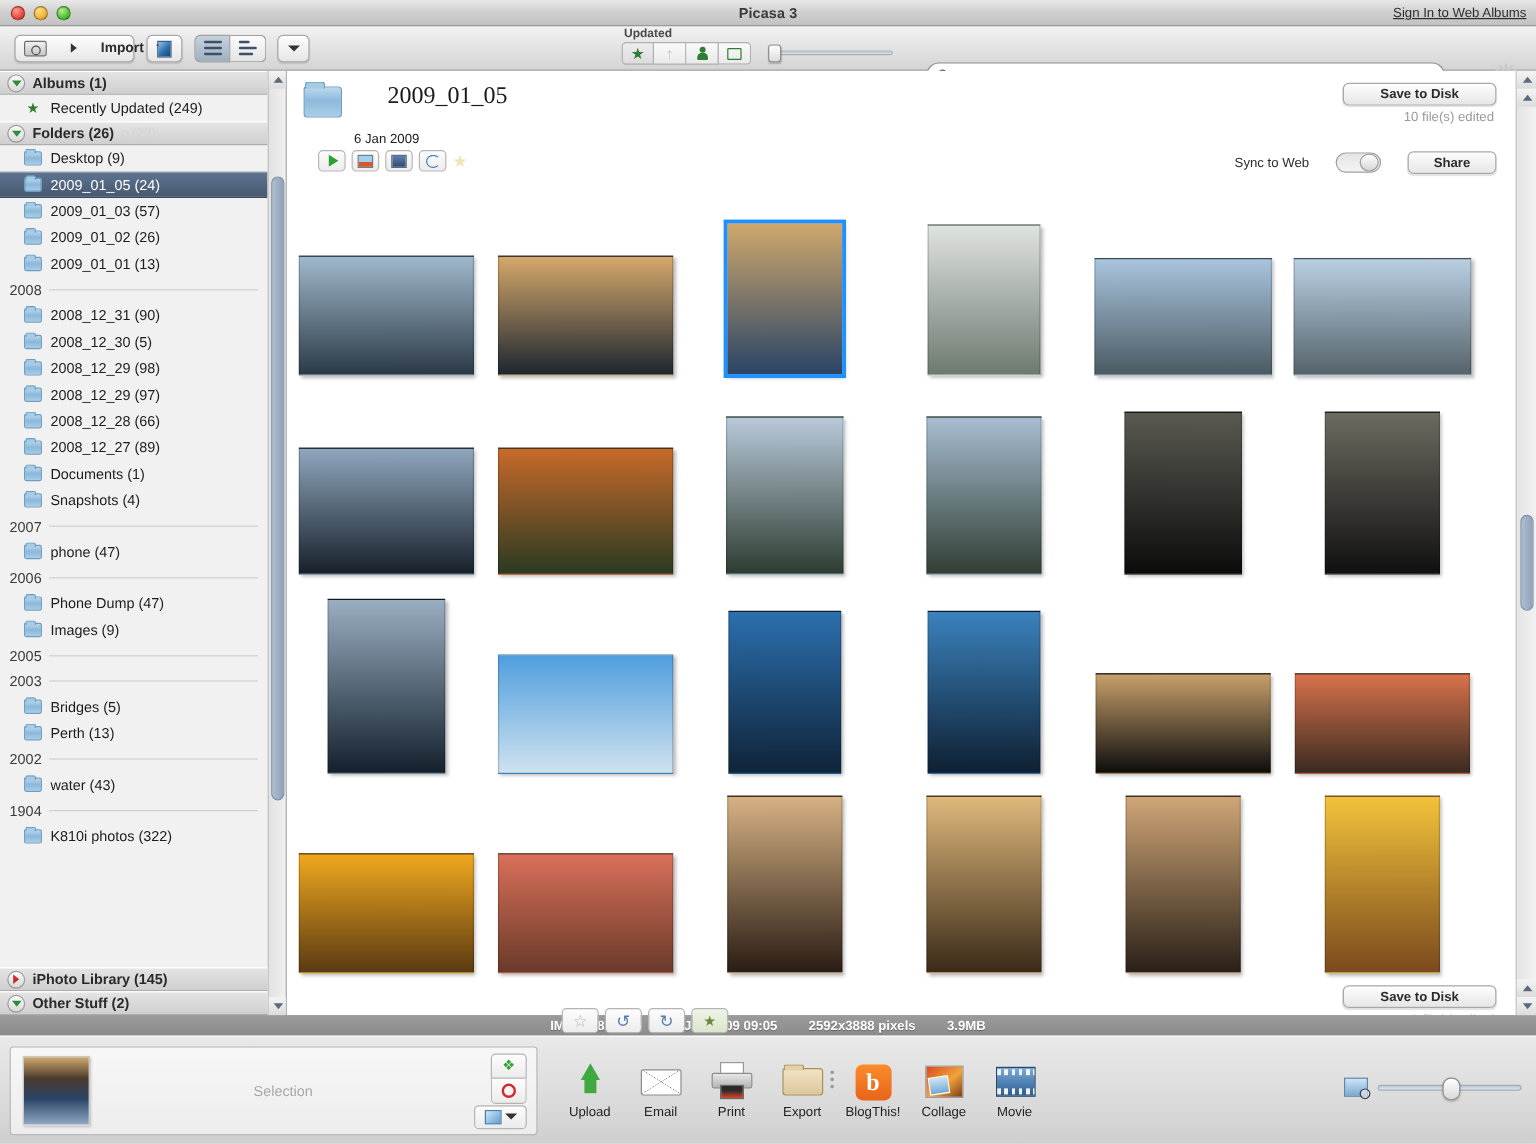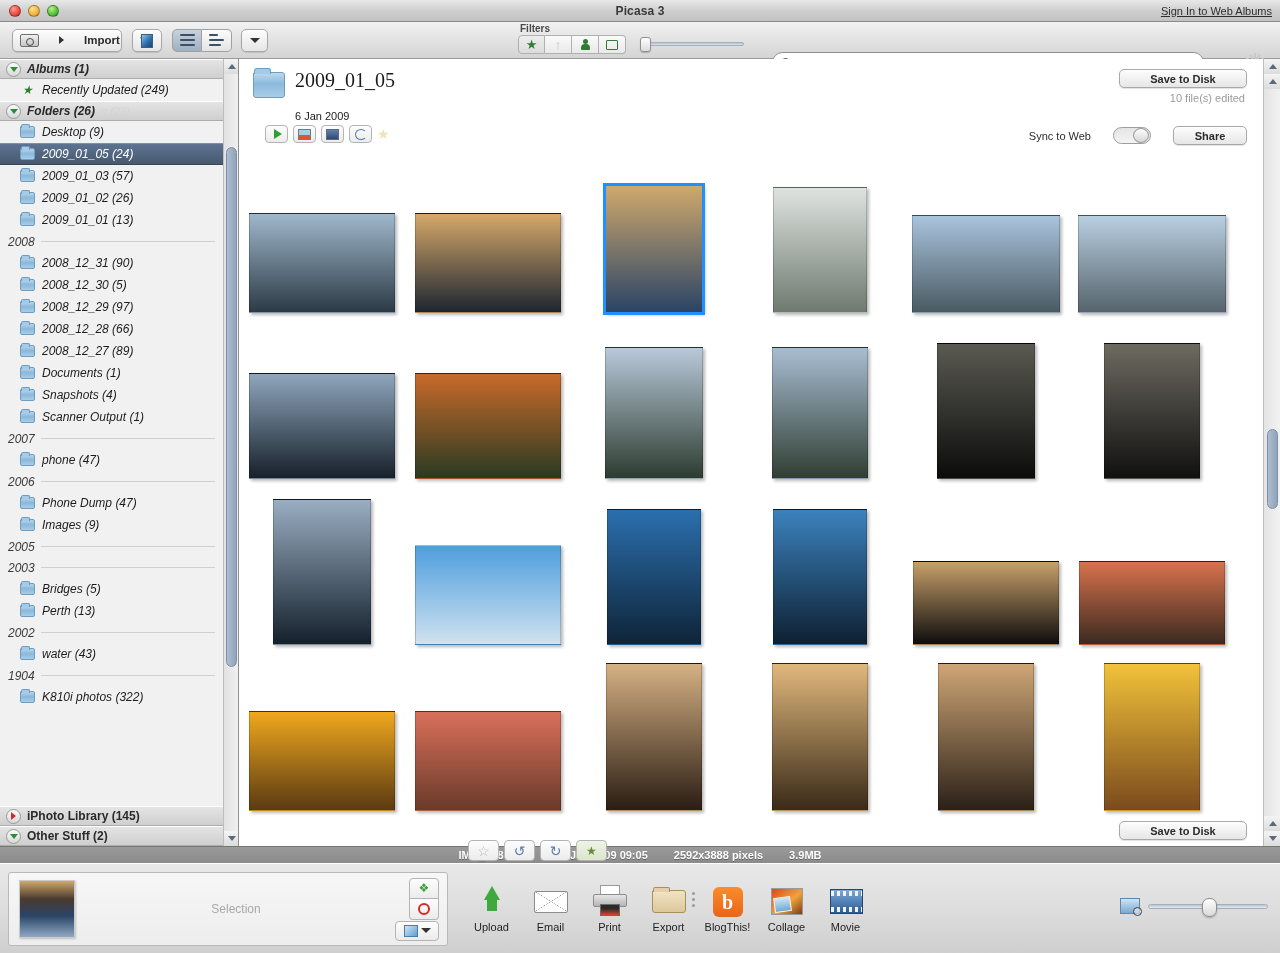--- a/index.html
+++ b/index.html
@@ -43,21 +43,21 @@
     display: flex; align-items: center; position: relative;
   }
   .btn {
     background: linear-gradient(to bottom, #fdfdfd, #e6e6e6);
     border: 1px solid #a8a8a8; border-radius: 5px;
     height: 23px; display: inline-flex; align-items: center; justify-content: center;
     font-size: 11.5px; font-weight: bold; color: #2b2b2b;
     cursor: pointer; padding: 0 8px;
     box-shadow: 0 1px 0 rgba(255,255,255,.85) inset, 0 1px 1px rgba(0,0,0,.12);
   }
-  .import-btn { margin-left: 12px; width: 110px; gap: 20px; justify-content: flex-start; padding-left: 7px; }
+  .import-btn { margin-left: 12px; width: 100px; gap: 20px; justify-content: flex-start; padding-left: 7px; }
   .cam-ico {
     width: 19px; height: 13px; border-radius: 2px;
     background: linear-gradient(to bottom, #f0f0f0, #c6c6c6);
     border: 1px solid #6e6e6e; position: relative; flex: none;
   }
   .cam-ico:after {
     content: ""; position: absolute; left: 5px; top: 3px;
     width: 6px; height: 6px; border-radius: 50%;
     border: 1.4px solid #4a4a4a;
   }
@@ -137,21 +137,21 @@
   }
 
   
   .main { display: flex; height: 787px; width: 100%; }
 
   
   .sidebar {
     width: 239px; background: #f1f1f1; border-right: 1px solid #8f8f8f;
     position: relative; overflow: hidden;
   }
-  .side-scroll { position: absolute; inset: 0 15px 0 0; overflow: hidden; font-style: italic; }
+  .side-scroll { position: absolute; inset: 0 15px 0 0; overflow: hidden; }
   .grp-hdr {
     height: 20px; display: flex; align-items: center; gap: 6px; padding-left: 6px;
     background: linear-gradient(to bottom, #e4e4e4, #cfcfcf);
     border-top: 1px solid #fff; border-bottom: 1px solid #adadad;
     font-size: 12px; font-weight: bold; color: #2a2a2a; cursor: pointer;
   }
   .disc {
     width: 15px; height: 15px; border-radius: 50%; flex: none;
     background: linear-gradient(to bottom, #fbfbfb, #d8d8d8); border: 1px solid #9a9a9a;
     display: flex; align-items: center; justify-content: center;
@@ -211,21 +211,21 @@
   .sec-left { display: flex; align-items: flex-start; gap: 10px; }
   .sec-folder {
     width: 32px; height: 26px; flex: none; border-radius: 2px 3px 3px 3px; margin-top: 3px;
     background: linear-gradient(to bottom, #bcdaee 0%, #8cb9dc 45%, #a9cee7 100%);
     border: 1px solid #6d9ec2; position: relative;
   }
   .sec-folder:before {
     content: ""; position: absolute; left: 0; top: -5px; width: 15px; height: 5px;
     background: #a6cbe5; border: 1px solid #6d9ec2; border-bottom: none; border-radius: 3px 3px 0 0;
   }
-  .sec-title { font-family: "Liberation Serif", serif; font-size: 20px; color: #1a1a1a; line-height: 22px; }
+  .sec-title { font-family: "Liberation Serif", serif; font-size: 20px; color: #1a1a1a; line-height: 22px; margin-left: 28px; }
   .sec-date { font-family: Liberation Sans, sans-serif; font-size: 11px; color: #1a1a1a; margin-top: 19px; }
   .save-btn {
     position: absolute; right: 16px; top: 10px; width: 128px; height: 19px;
     font-size: 11px; font-weight: bold;
   }
   .edited-lbl { position: absolute; right: 18px; top: 33px; font-size: 11px; color: #9b9b9b; }
 
   .sec-tools { display: flex; align-items: center; gap: 5px; padding: 4px 0 0 26px; position: relative; }
   .tbtn {
     width: 23px; height: 18px; border-radius: 4px; border: 1px solid #b4b4b4;
@@ -397,21 +397,21 @@
           <i></i>
         </span>
     </div>
   </div>
 
   <div class="btn caretbtn">
     <span class="caret-d"></span>
   </div>
 
   <div class="filters">
-    <div class="filters-lbl">Filters</div>
+    <div class="filters-lbl">Updated</div>
     <div class="filters-row">
       <div class="fbtn">
           <span class="star-g">★</span>
         </div>
       <div class="fbtn">
           <span class="star-dim">↑</span>
         </div>
       <div class="fbtn">
           <span class="person-g"></span>
         </div>
@@ -495,41 +495,41 @@
         <div class="tree-row">
           <span class="folder-ico"></span>
           <span>2008_12_31 (90)</span>
         </div>
         <div class="tree-row">
           <span class="folder-ico"></span>
           <span>2008_12_30 (5)</span>
         </div>
         <div class="tree-row">
           <span class="folder-ico"></span>
+          <span>2008_12_29 (98)</span>
+        </div>
+        <div class="tree-row">
+          <span class="folder-ico"></span>
           <span>2008_12_29 (97)</span>
         </div>
         <div class="tree-row">
           <span class="folder-ico"></span>
           <span>2008_12_28 (66)</span>
         </div>
         <div class="tree-row">
           <span class="folder-ico"></span>
           <span>2008_12_27 (89)</span>
         </div>
         <div class="tree-row">
           <span class="folder-ico"></span>
           <span>Documents (1)</span>
         </div>
         <div class="tree-row">
           <span class="folder-ico"></span>
           <span>Snapshots (4)</span>
-        </div>
-        <div class="tree-row">
-          <span class="folder-ico"></span>
-          <span>Scanner Output (1)</span>
         </div>
         <div class="yr-sep">
           <span>2007</span>
           <span class="yr-line"></span>
         </div>
         <div class="tree-row">
           <span class="folder-ico"></span>
           <span>phone (47)</span>
         </div>
         <div class="yr-sep">

